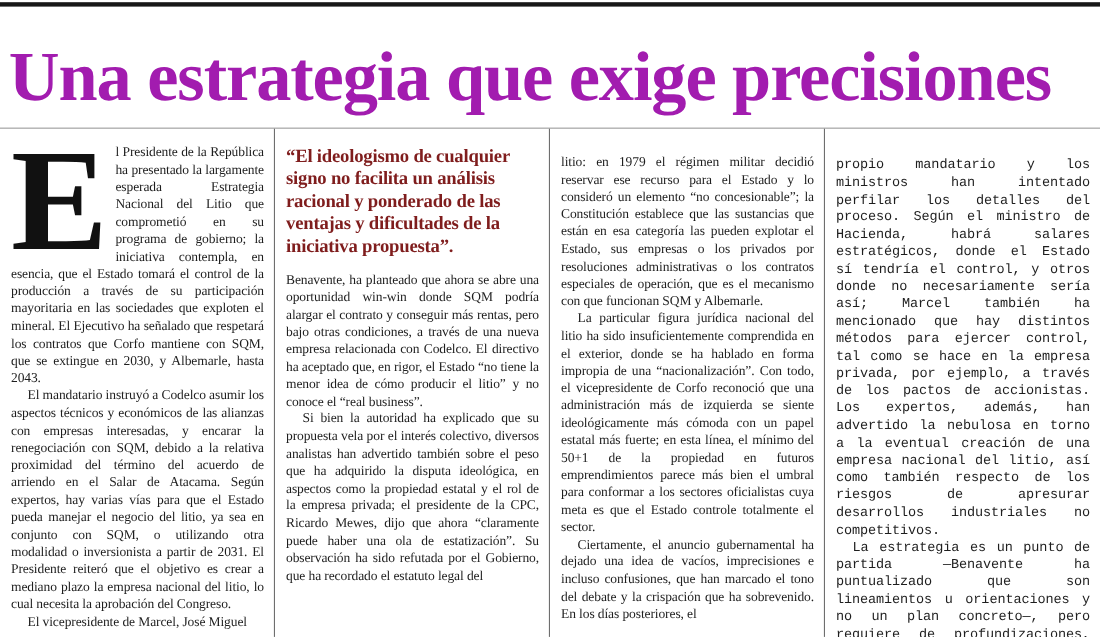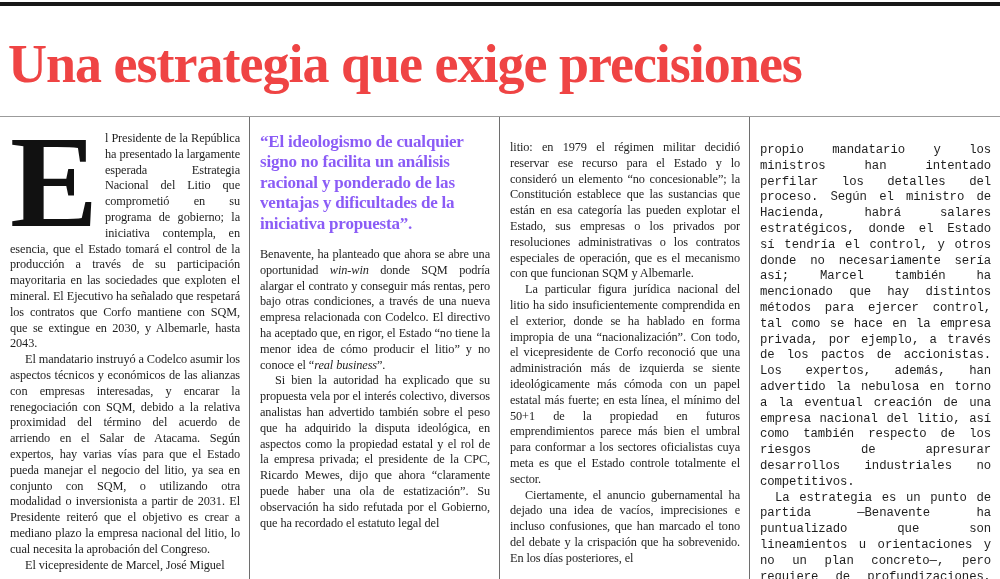--- a/index.html
+++ b/index.html
@@ -4,47 +4,47 @@
 <style>
   * { box-sizing: border-box; margin: 0; padding: 0; }
   body { background: #ffffff; font-family: "Liberation Serif", "DejaVu Serif", serif; }
   .page {
     position: relative; width: 1000px; height: 579px;
     background: #ffffff; overflow: hidden; color: #1d1d1d;
   }
   .top-rule { position: absolute; top: 2px; left: 0; right: 0; height: 4px; background: #171717; }
   .headline {
     position: absolute; top: 36px; left: 8px; right: 8px;
-    font-size: 54px; font-weight: 700; letter-spacing: -1px;
-    color: #ef4444; white-space: nowrap; line-height: 1.05;
+    font-size: 64px; font-weight: 700; letter-spacing: -1px;
+    color: #a21caf; white-space: nowrap; line-height: 1.05;
     font-family: "Liberation Serif", "DejaVu Serif", serif;
   }
   .headline-rule { position: absolute; top: 116px; left: 0; right: 0; height: 1px; background: #9b9b9b; }
   .columns {
     position: absolute; top: 117px; left: 0; right: 0; bottom: 0;
     display: grid; grid-template-columns: 1fr 1fr 1fr 1fr;
   }
   .col { border-right: 1px solid #6e6e6e; padding: 14px 9px 0 10px; overflow: hidden; }
   .col:last-child { border-right: none; font-family: Liberation Mono, monospace; }
   .col-2 { padding-top: 15px; }
   .col-3 { padding-top: 23px; }
   .col-4 { padding-top: 26px; }
   .para {
     font-size: 12.3px; line-height: 15.8px; letter-spacing: -0.1px;
     text-align: justify; color: #1e1e1e; hyphens: auto; -webkit-hyphens: auto;
   }
   .para.indent { text-indent: 15px; }
-  .italic { font-style: italic; }
+  .italic { }
   .dropcap {
     float: left; font-weight: 700; font-size: 132px; line-height: 0.72;
     margin: 3px 7px 0 0; color: #111111;
   }
   .pull-quote {
     font-weight: 700; font-size: 17px; line-height: 20.4px;
-    color: #8b5cf6; text-align: left; margin: 0 0 13px 0; letter-spacing: -0.2px;
+    color: #7f1d1d; text-align: left; margin: 0 0 13px 0; letter-spacing: -0.2px;
   }
 </style>
 </head>
 <body>
 
 <div class="page">
   <div class="top-rule"></div>
   <h1 class="headline">Una estrategia que exige precisiones</h1>
   <div class="headline-rule"></div>
   <div class="columns">

